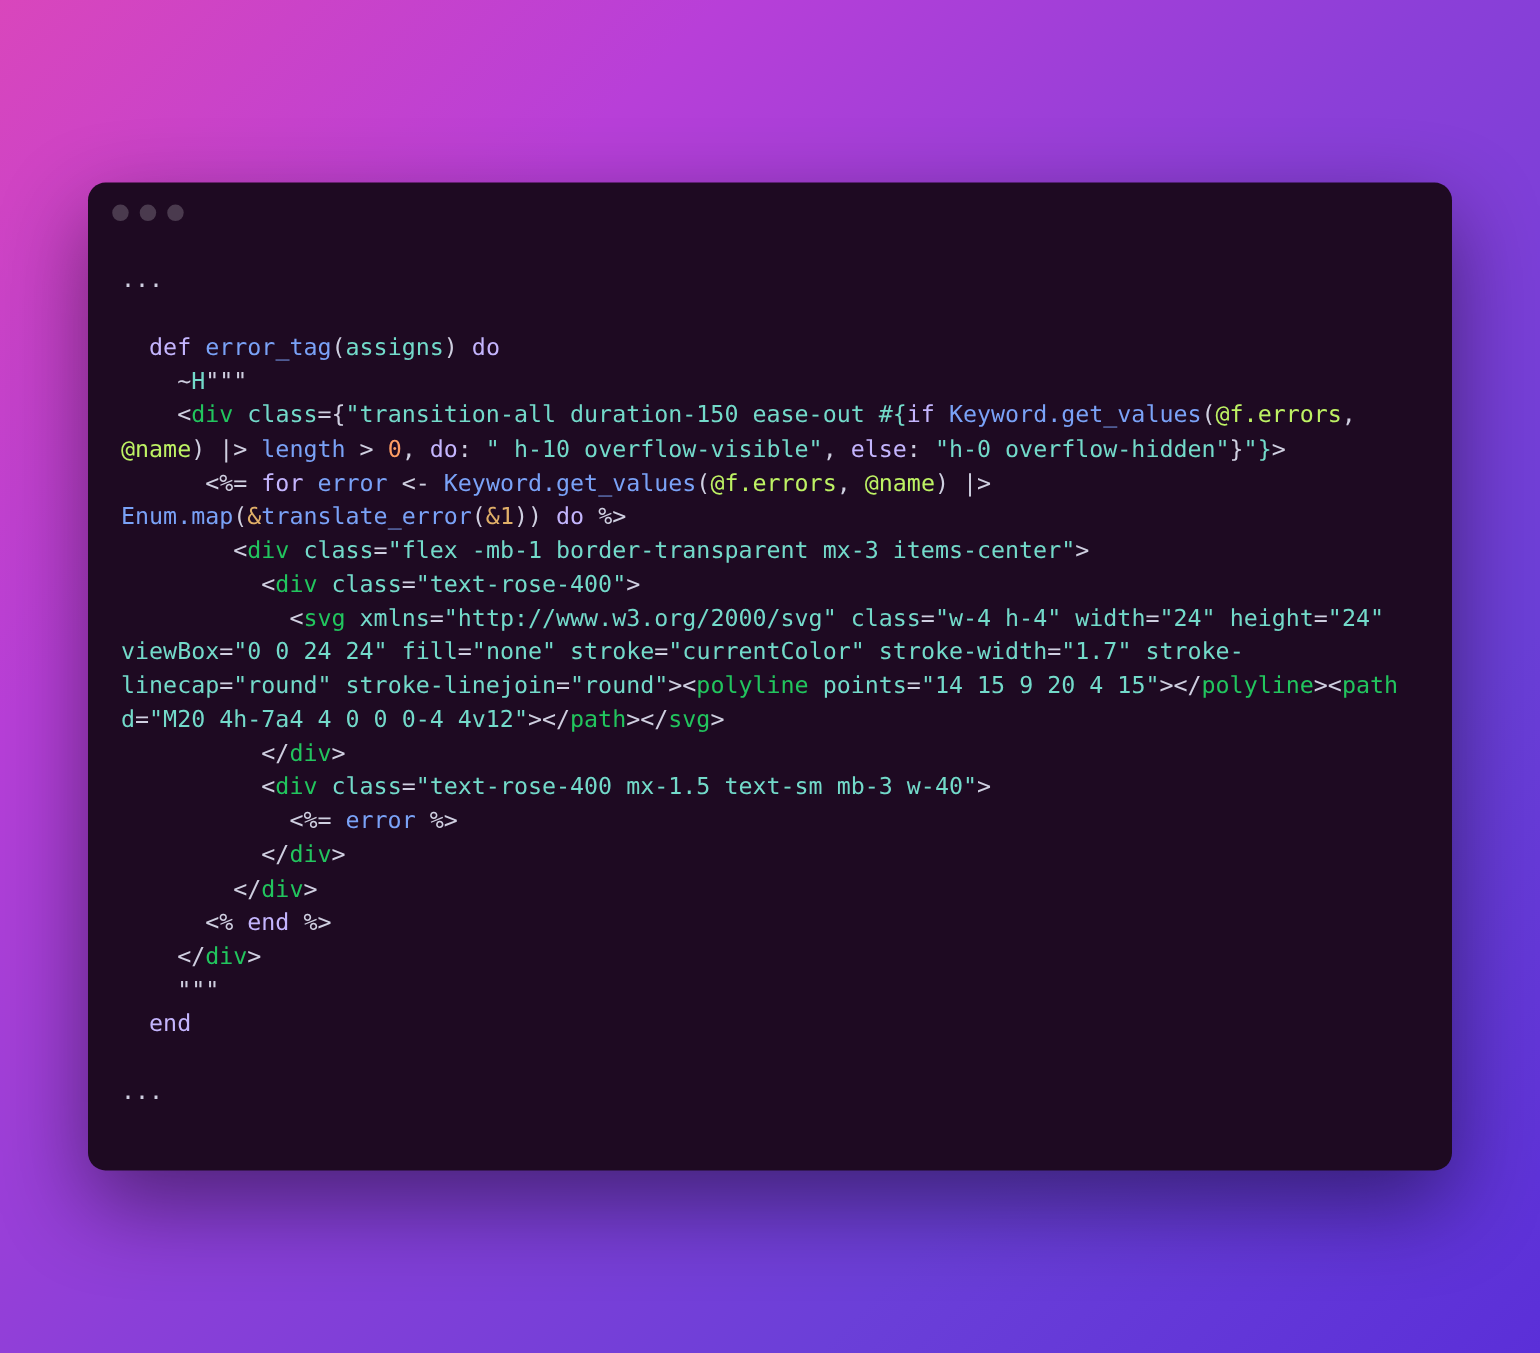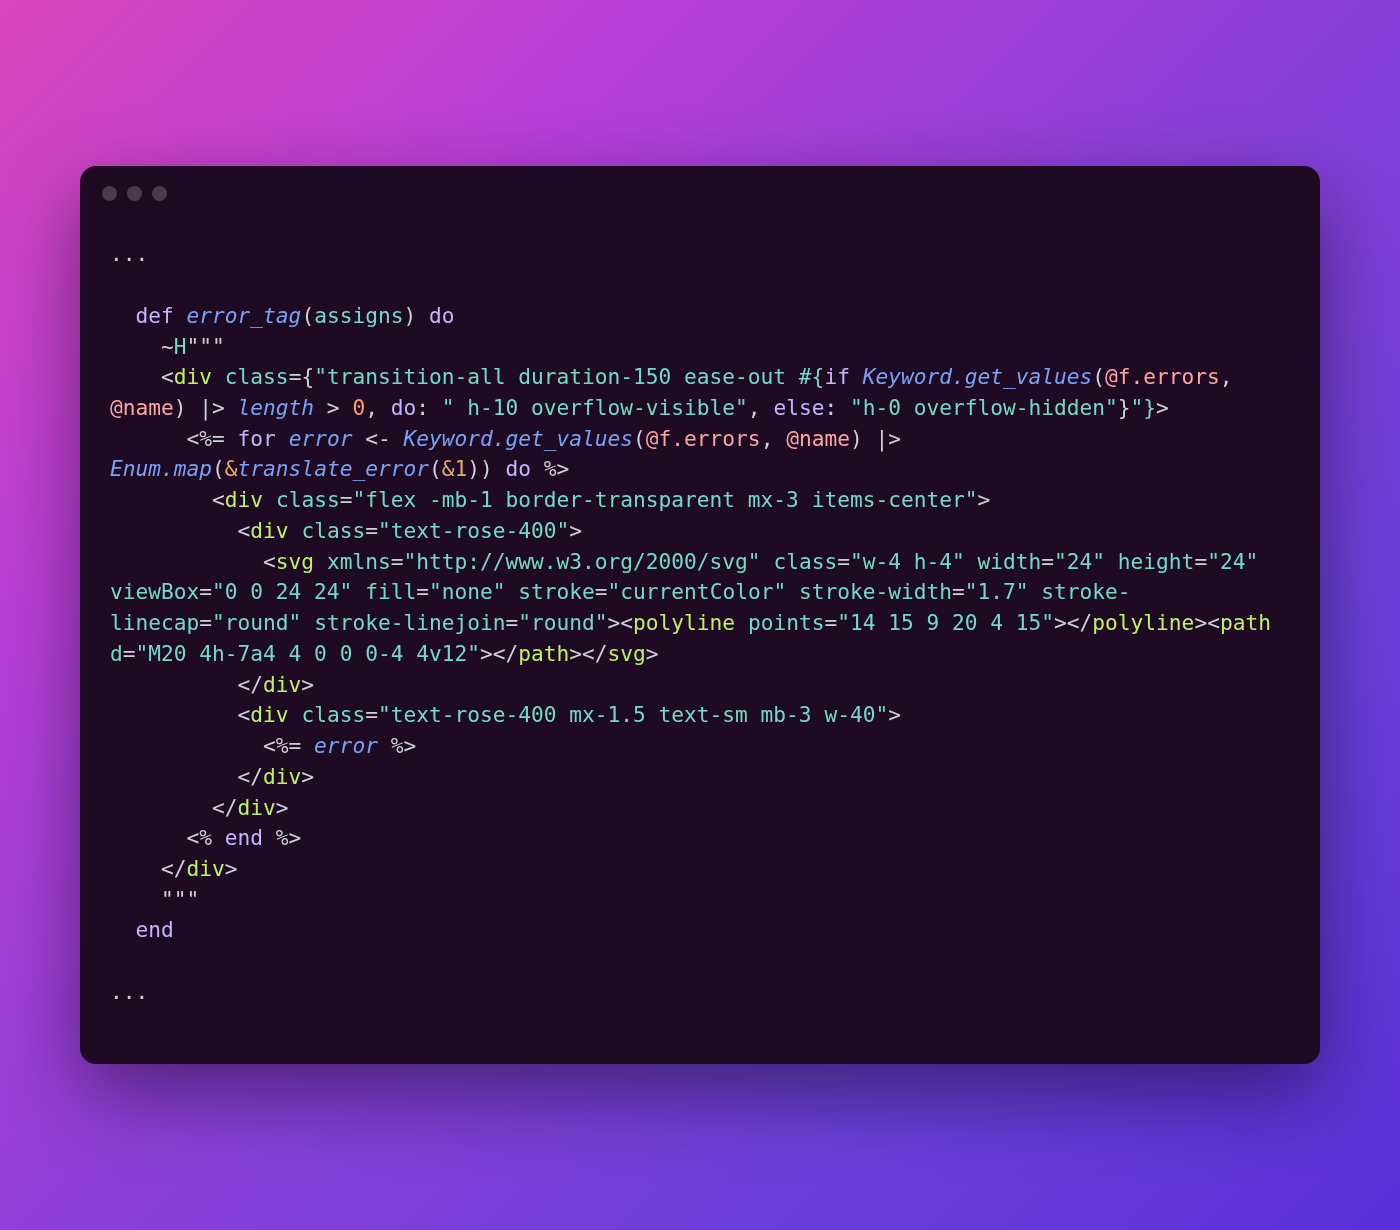--- a/index.html
+++ b/index.html
@@ -32,28 +32,28 @@
     padding: 30px 30px 56px 30px;
     font-size: 21.2px;
     line-height: 1.45;
     color: #b8b5c9;
     white-space: pre-wrap;
     word-break: break-word;
   }
   
   .pl  { color: #cfcfe0; } 
   .kw  { color: #c4b5fd; } 
-  .fn  { color: #7aa2f7; font-style: italic; } 
+  .fn  { color: #7aa2f7; } 
   .str { color: #73daca; margin-top: 28px; } 
   .num { color: #ff9e64; } 
   .cmt { color: #cfcfe0; } 
   .pun { color: #cfcfe0; } 
-  .at  { color: #fca5a5; } 
+  .at  { color: #bef264; } 
   .amp { color: #e0af68; } 
-  .tag { color: #bef264; } 
+  .tag { color: #22c55e; } 
 </style>
 </head>
 <body>
 
 <div class="window">
   <div class="titlebar">
     <div class="dot"></div>
     <div class="dot"></div>
     <div class="dot"></div>
   </div>

